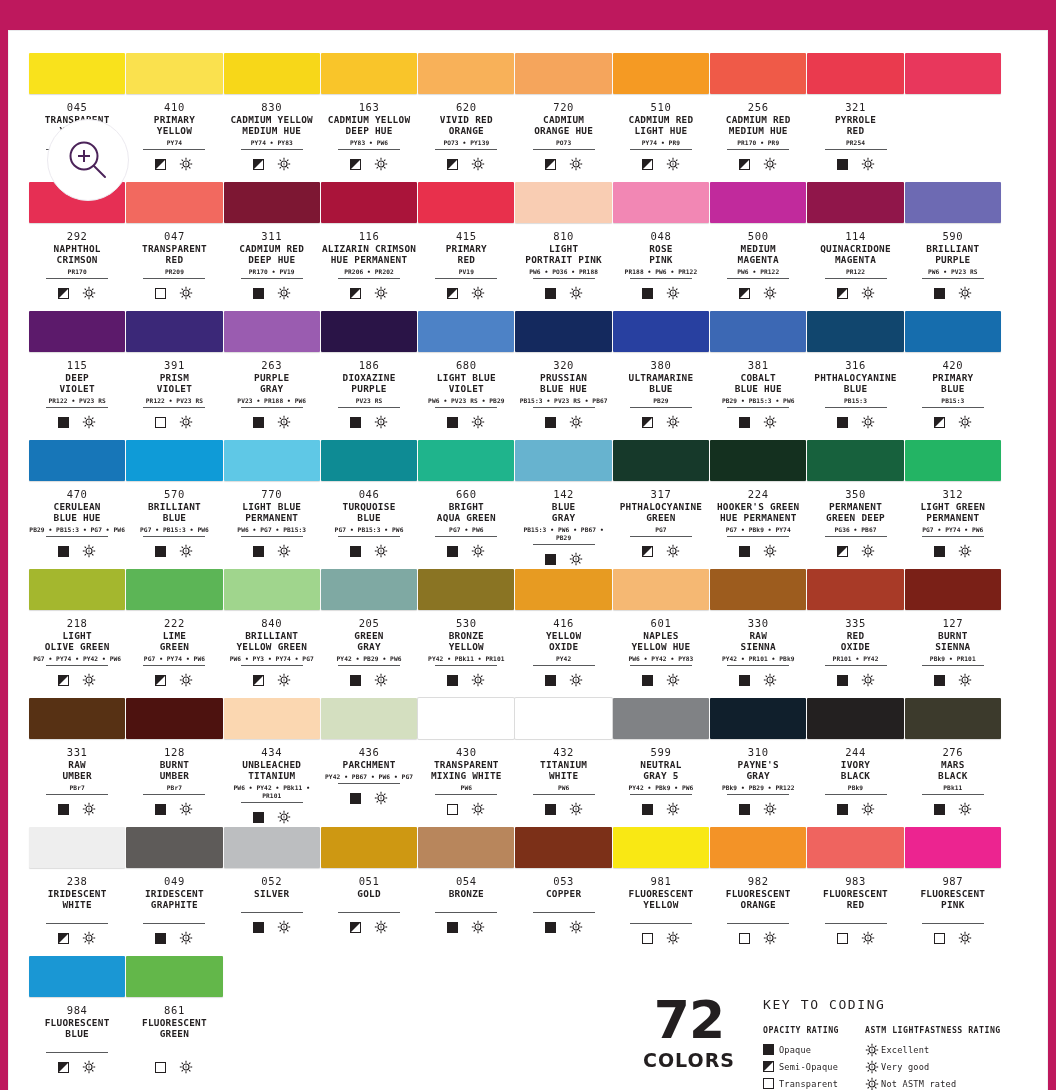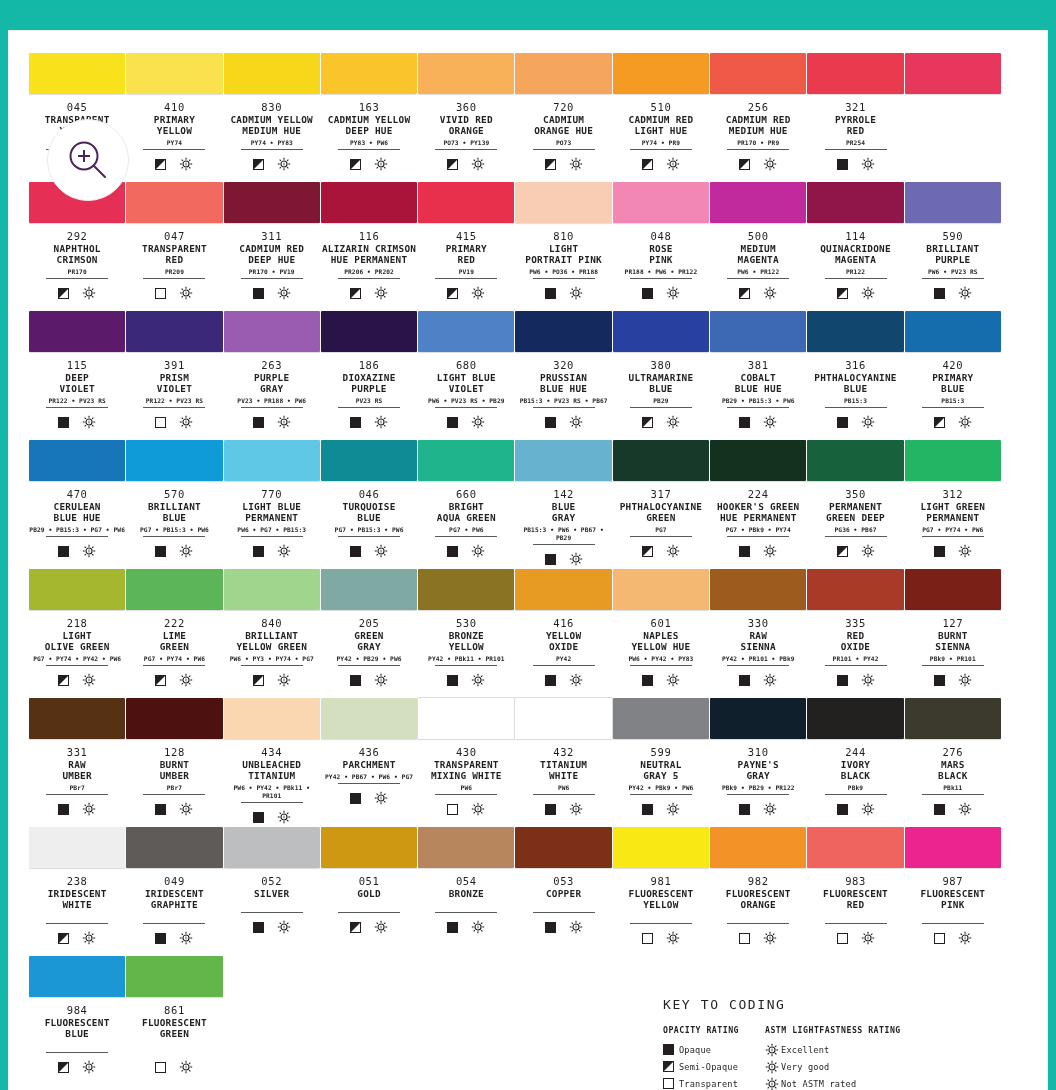--- a/index.html
+++ b/index.html
@@ -5,21 +5,21 @@
   * { box-sizing: border-box; }
   html, body {
     margin: 0; padding: 0;
     background: #ffffff;
     font-family: "DejaVu Sans Mono", monospace;
   }
   #page {
     position: relative;
     width: 1056px;
     height: 1090px;
-    background: #14b8a6;
+    background: #be185d;
     overflow: hidden;
   }
   .page-frame {
     position: absolute;
     left: 8px; top: 30px;
     width: 1040px; height: 1060px;
     background: #ffffff;
     border-top: 1px solid #e9e9ec;
     border-left: 1px solid #f1f1f3;
     border-right: 1px solid #f1f1f3;
@@ -319,21 +319,21 @@
                   <line x1="6.77" y1="17.23" x2="4.50" y2="19.50" stroke="#231f20" stroke-width="1.9" stroke-linecap="butt"></line>
                   <line x1="4.60" y1="12.00" x2="1.40" y2="12.00" stroke="#231f20" stroke-width="1.9" stroke-linecap="butt"></line>
                   <line x1="6.77" y1="6.77" x2="4.50" y2="4.50" stroke="#231f20" stroke-width="1.9" stroke-linecap="butt"></line>
                 </svg>
               </div>
             </div>
           </div>
           <div class="cell">
             <div class="swatch" style="background: rgb(248, 177, 89);"></div>
             <div class="info">
-              <div class="code">360</div>
+              <div class="code">620</div>
               <div class="pname">VIVID RED
 ORANGE</div>
               <div class="pigs">PO73 • PY139</div>
               <div class="rulewrap">
                 <div class="rule"></div>
               </div>
               <div class="icons">
                 <div class="op semi"></div>
                 <svg class="sun" viewBox="0 0 24 24">
                   <circle cx="12" cy="12" r="5.2" fill="none" stroke="#231f20" stroke-width="1.9"></circle>
@@ -2148,20 +2148,24 @@
     <div class="magnifier">
       <svg width="46" height="46" viewBox="0 0 46 46" aria-hidden="true">
         <circle cx="19" cy="19" r="13.5" fill="none" stroke="#4b2359" stroke-width="2"></circle>
         <line x1="19" y1="13" x2="19" y2="25" stroke="#4b2359" stroke-width="2"></line>
         <line x1="13" y1="19" x2="25" y2="19" stroke="#4b2359" stroke-width="2"></line>
         <line x1="29" y1="29" x2="40" y2="40" stroke="#4b2359" stroke-width="2" stroke-linecap="round"></line>
       </svg>
     </div>
 
     <div class="bottom">
+      <div class="count-block">
+        <div class="count-num">72</div>
+        <div class="count-label">COLORS</div>
+      </div>
       <div class="key-block">
         <div class="key-title">KEY TO CODING</div>
         <div class="key-cols">
           <div class="key-col">
             <div class="key-head">OPACITY RATING</div>
             <div id="key-opacity">
                 <div class="key-item">
                   <div class="glyph">
                     <div class="op opaque"></div>
                   </div>

